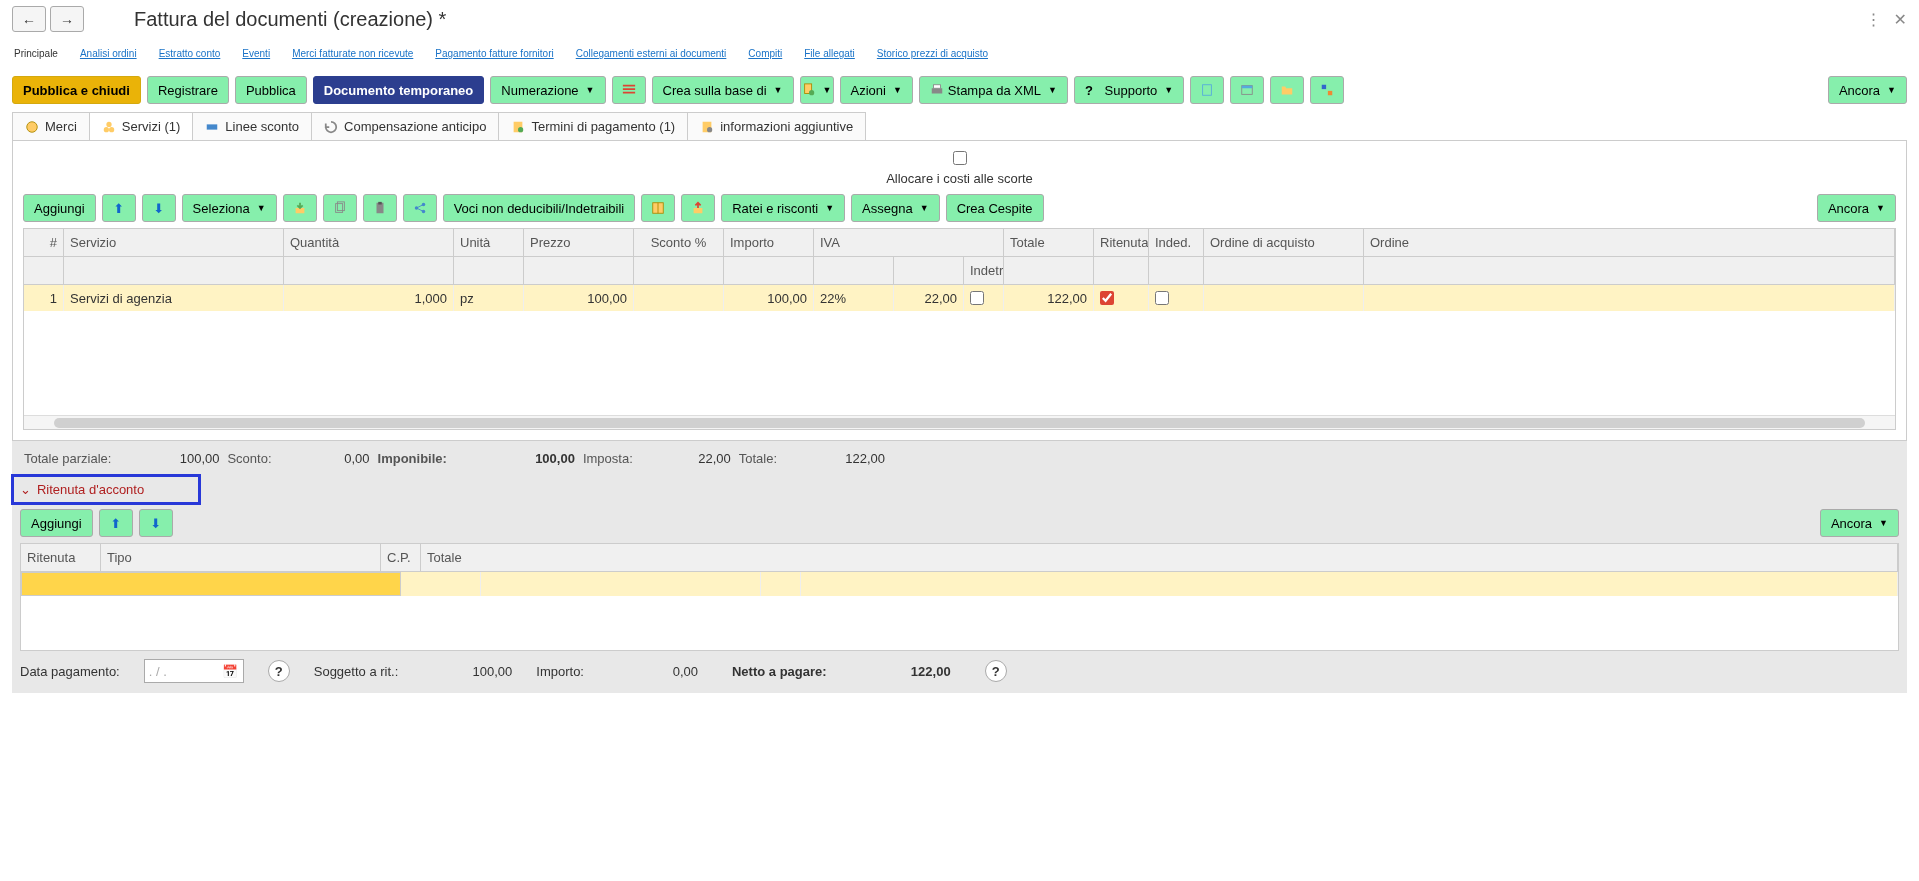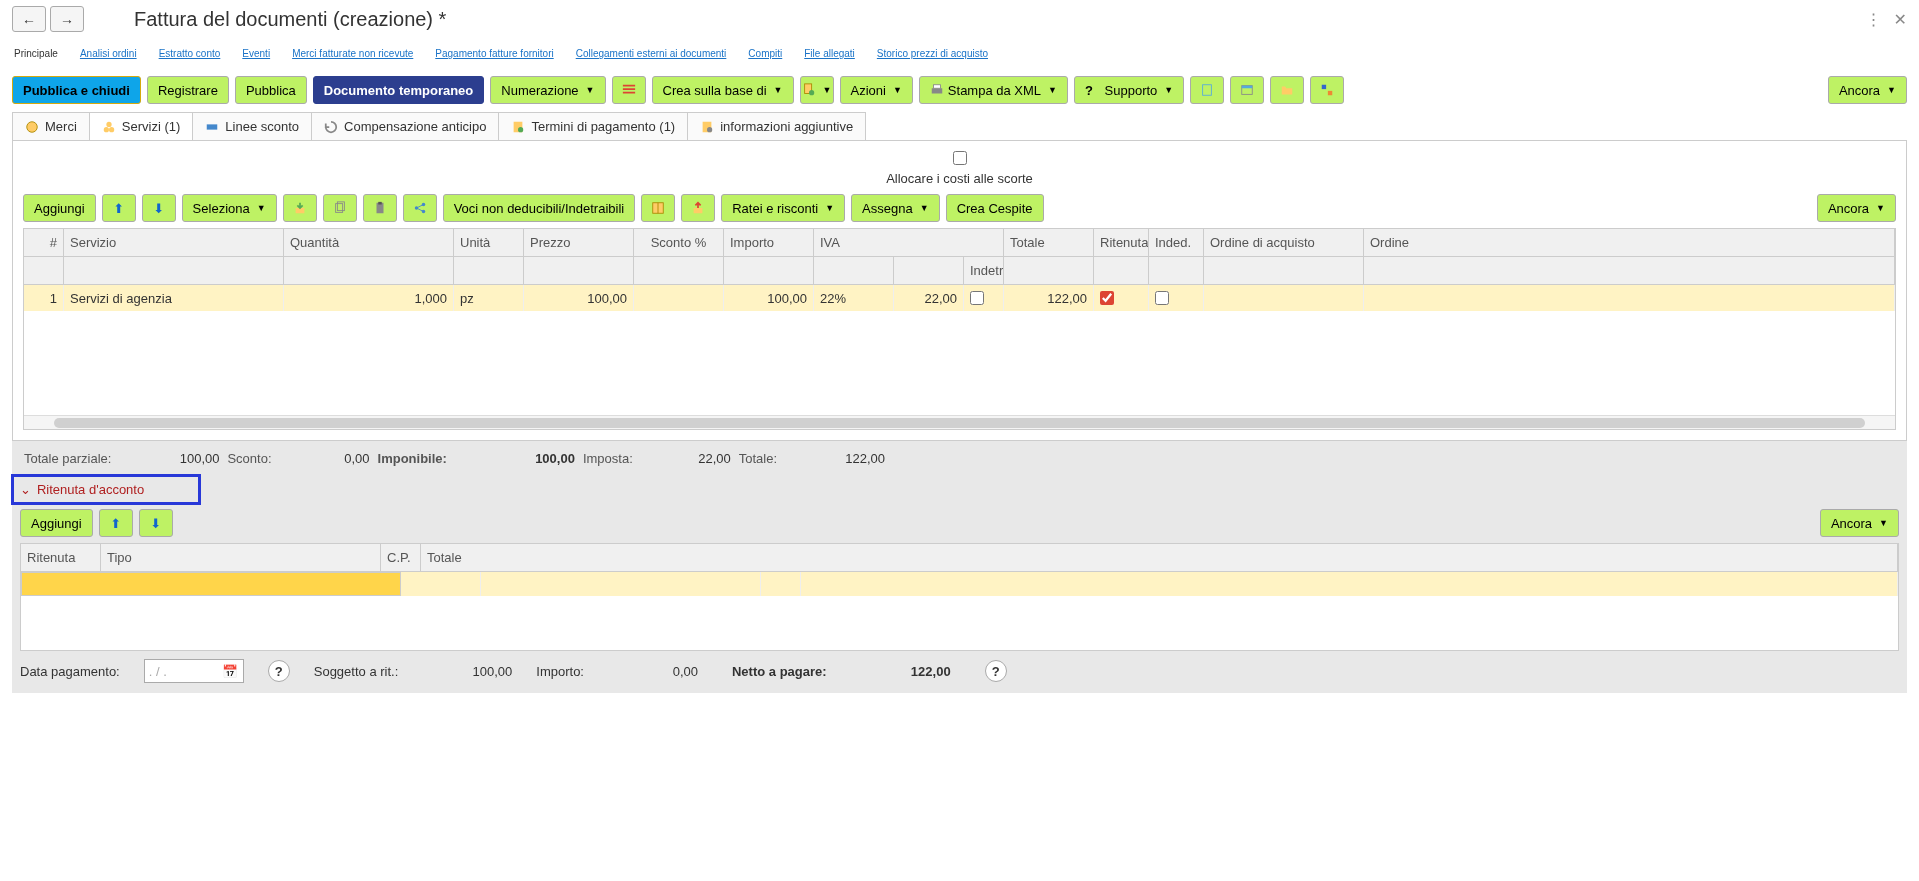--- a/index.html
+++ b/index.html
@@ -9,22 +9,22 @@
 .nav-btn { width: 34px; height: 26px; border: 1px solid #aaa; background: #f5f5f5; border-radius: 3px; display: flex; align-items: center; justify-content: center; cursor: pointer; font-size: 14px; }
 .title { font-size: 20px; color: #333; margin-left: 40px; }
 .titlebar-right { margin-left: auto; display: flex; gap: 12px; align-items: center; }
 .icon-btn-plain { cursor: pointer; color: #888; font-size: 16px; }
 
 .nav-tabs { display: flex; padding: 4px 12px 0; gap: 18px; border-bottom: 1px solid transparent; }
 .nav-tab { padding: 6px 2px; cursor: pointer; color: #1a73c7; text-decoration: underline; font-size: 10px; }
 .nav-tab.active { color: #333; text-decoration: none; font-weight: normal; border-bottom: 2px solid transparent; }
 
 .toolbar { display: flex; align-items: center; gap: 6px; padding: 8px 12px; flex-wrap: wrap; }
-.btn { height: 28px; padding: 0 10px; border: 1px solid #aaa; background: #bef264; border-radius: 3px; cursor: pointer; font-size: 13px; display: inline-flex; align-items: center; gap: 4px; }
-.btn.yellow { background: #0ea5e9; border-color: #d4a90f; font-weight: bold; }
+.btn { height: 28px; padding: 0 10px; border: 1px solid #aaa; background: #86efac; border-radius: 3px; cursor: pointer; font-size: 13px; display: inline-flex; align-items: center; gap: 4px; }
+.btn.yellow { background: #eab308; border-color: #d4a90f; font-weight: bold; }
 .btn.blue { background: #2c3e8f; color: #fff; border-color: #2c3e8f; font-weight: bold; }
 .btn.icon-only { width: 34px; padding: 0; justify-content: center; }
 .btn .caret { font-size: 9px; margin-left: 3px; }
 .toolbar-spacer { flex: 1; }
 
 .sub-tabs { display: flex; padding: 0 12px; }
 .sub-tab { padding: 6px 12px; border: 1px solid #ccc; background: #fafafa; cursor: pointer; display: flex; align-items: center; gap: 6px; font-size: 13px; border-bottom: none; margin-right: -1px; }
 .sub-tab.active { background: #fff; position: relative; z-index: 2; }
 .sub-tab .tab-icon { width: 14px; height: 14px; display: inline-block; }
 

